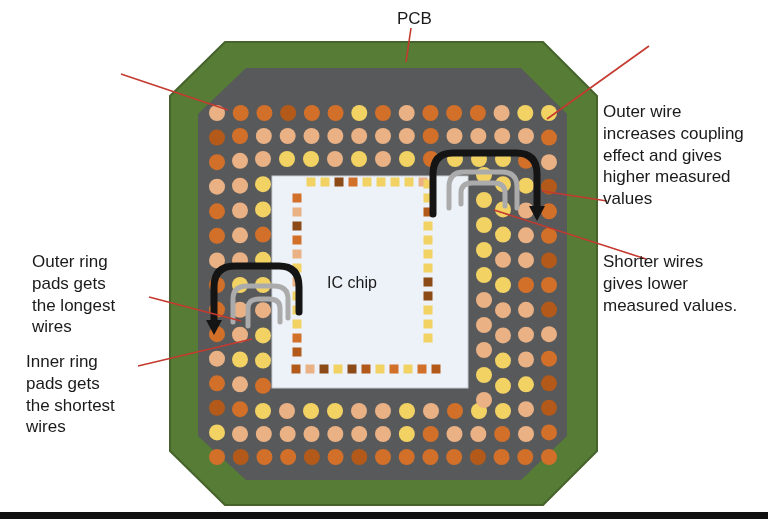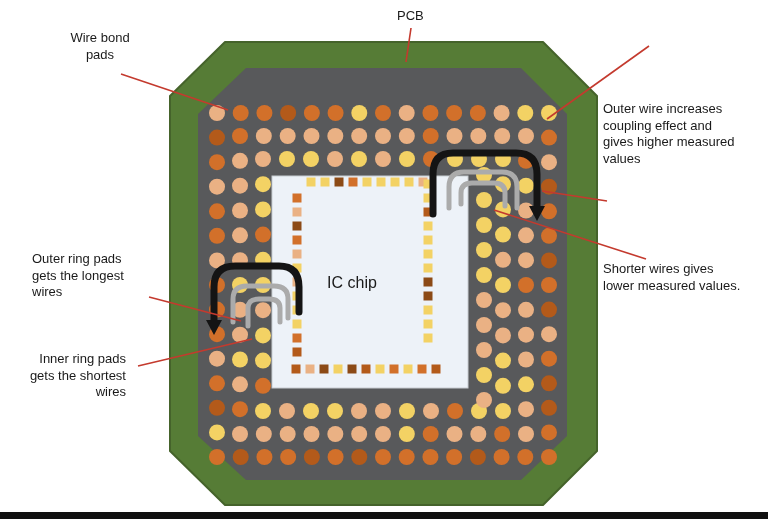--- a/index.html
+++ b/index.html
@@ -6,21 +6,21 @@
   .stage{
     position:relative;
     width:768px;height:519px;
     background:#ffffff;
     overflow:hidden;
     font-family:"Liberation Sans", sans-serif;
   }
   .stage svg{position:absolute;left:0;top:0;}
   .lbl{
     position:absolute;
-    font-size:13px;
+    font-size:17px;
     line-height:1.28;
     color:#1a1a1a;
     font-family:"Liberation Sans", sans-serif;
   }
 </style>
 </head>
 <body>
 
 <div class="stage">
 
@@ -258,26 +258,25 @@
       <line x1="649" y1="46" x2="547" y2="119" stroke="#c43a2e"></line>
       <line x1="607" y1="201" x2="542" y2="191" stroke="#c43a2e"></line>
       <line x1="646" y1="259" x2="494" y2="210" stroke="#c43a2e"></line>
       <line x1="149" y1="297" x2="241" y2="321" stroke="#c43a2e"></line>
       <line x1="138" y1="366" x2="252" y2="339" stroke="#c43a2e"></line>
     </g>
 
     <rect x="0" y="512" width="768" height="7" fill="#101010"></rect>
   </svg>
 
-  <div class="lbl" style="left:58px;top:30px;width:84px;text-align:center">Wire bond pads</div>
 
   <div class="lbl" style="left:397px;top:8px">PCB</div>
 
 
   <div class="lbl" style="left:603px;top:101px;width:142px">Outer wire increases coupling effect and gives higher measured values</div>
 
-  <div class="lbl" style="left:603px;top:261px;width:140px">Shorter wires gives lower measured values.</div>
+  <div class="lbl" style="left:603px;top:251px;width:140px">Shorter wires gives lower measured values.</div>
 
   <div class="lbl" style="left:32px;top:251px;width:100px;">Outer ring pads gets the longest wires</div>
 
-  <div class="lbl" style="left:26px;top:351px;width:100px;text-align:right">Inner ring pads gets the shortest wires</div>
+  <div class="lbl" style="left:26px;top:351px;width:100px;text-align:left">Inner ring pads gets the shortest wires</div>
 
 </div>
 
 </body></html>

